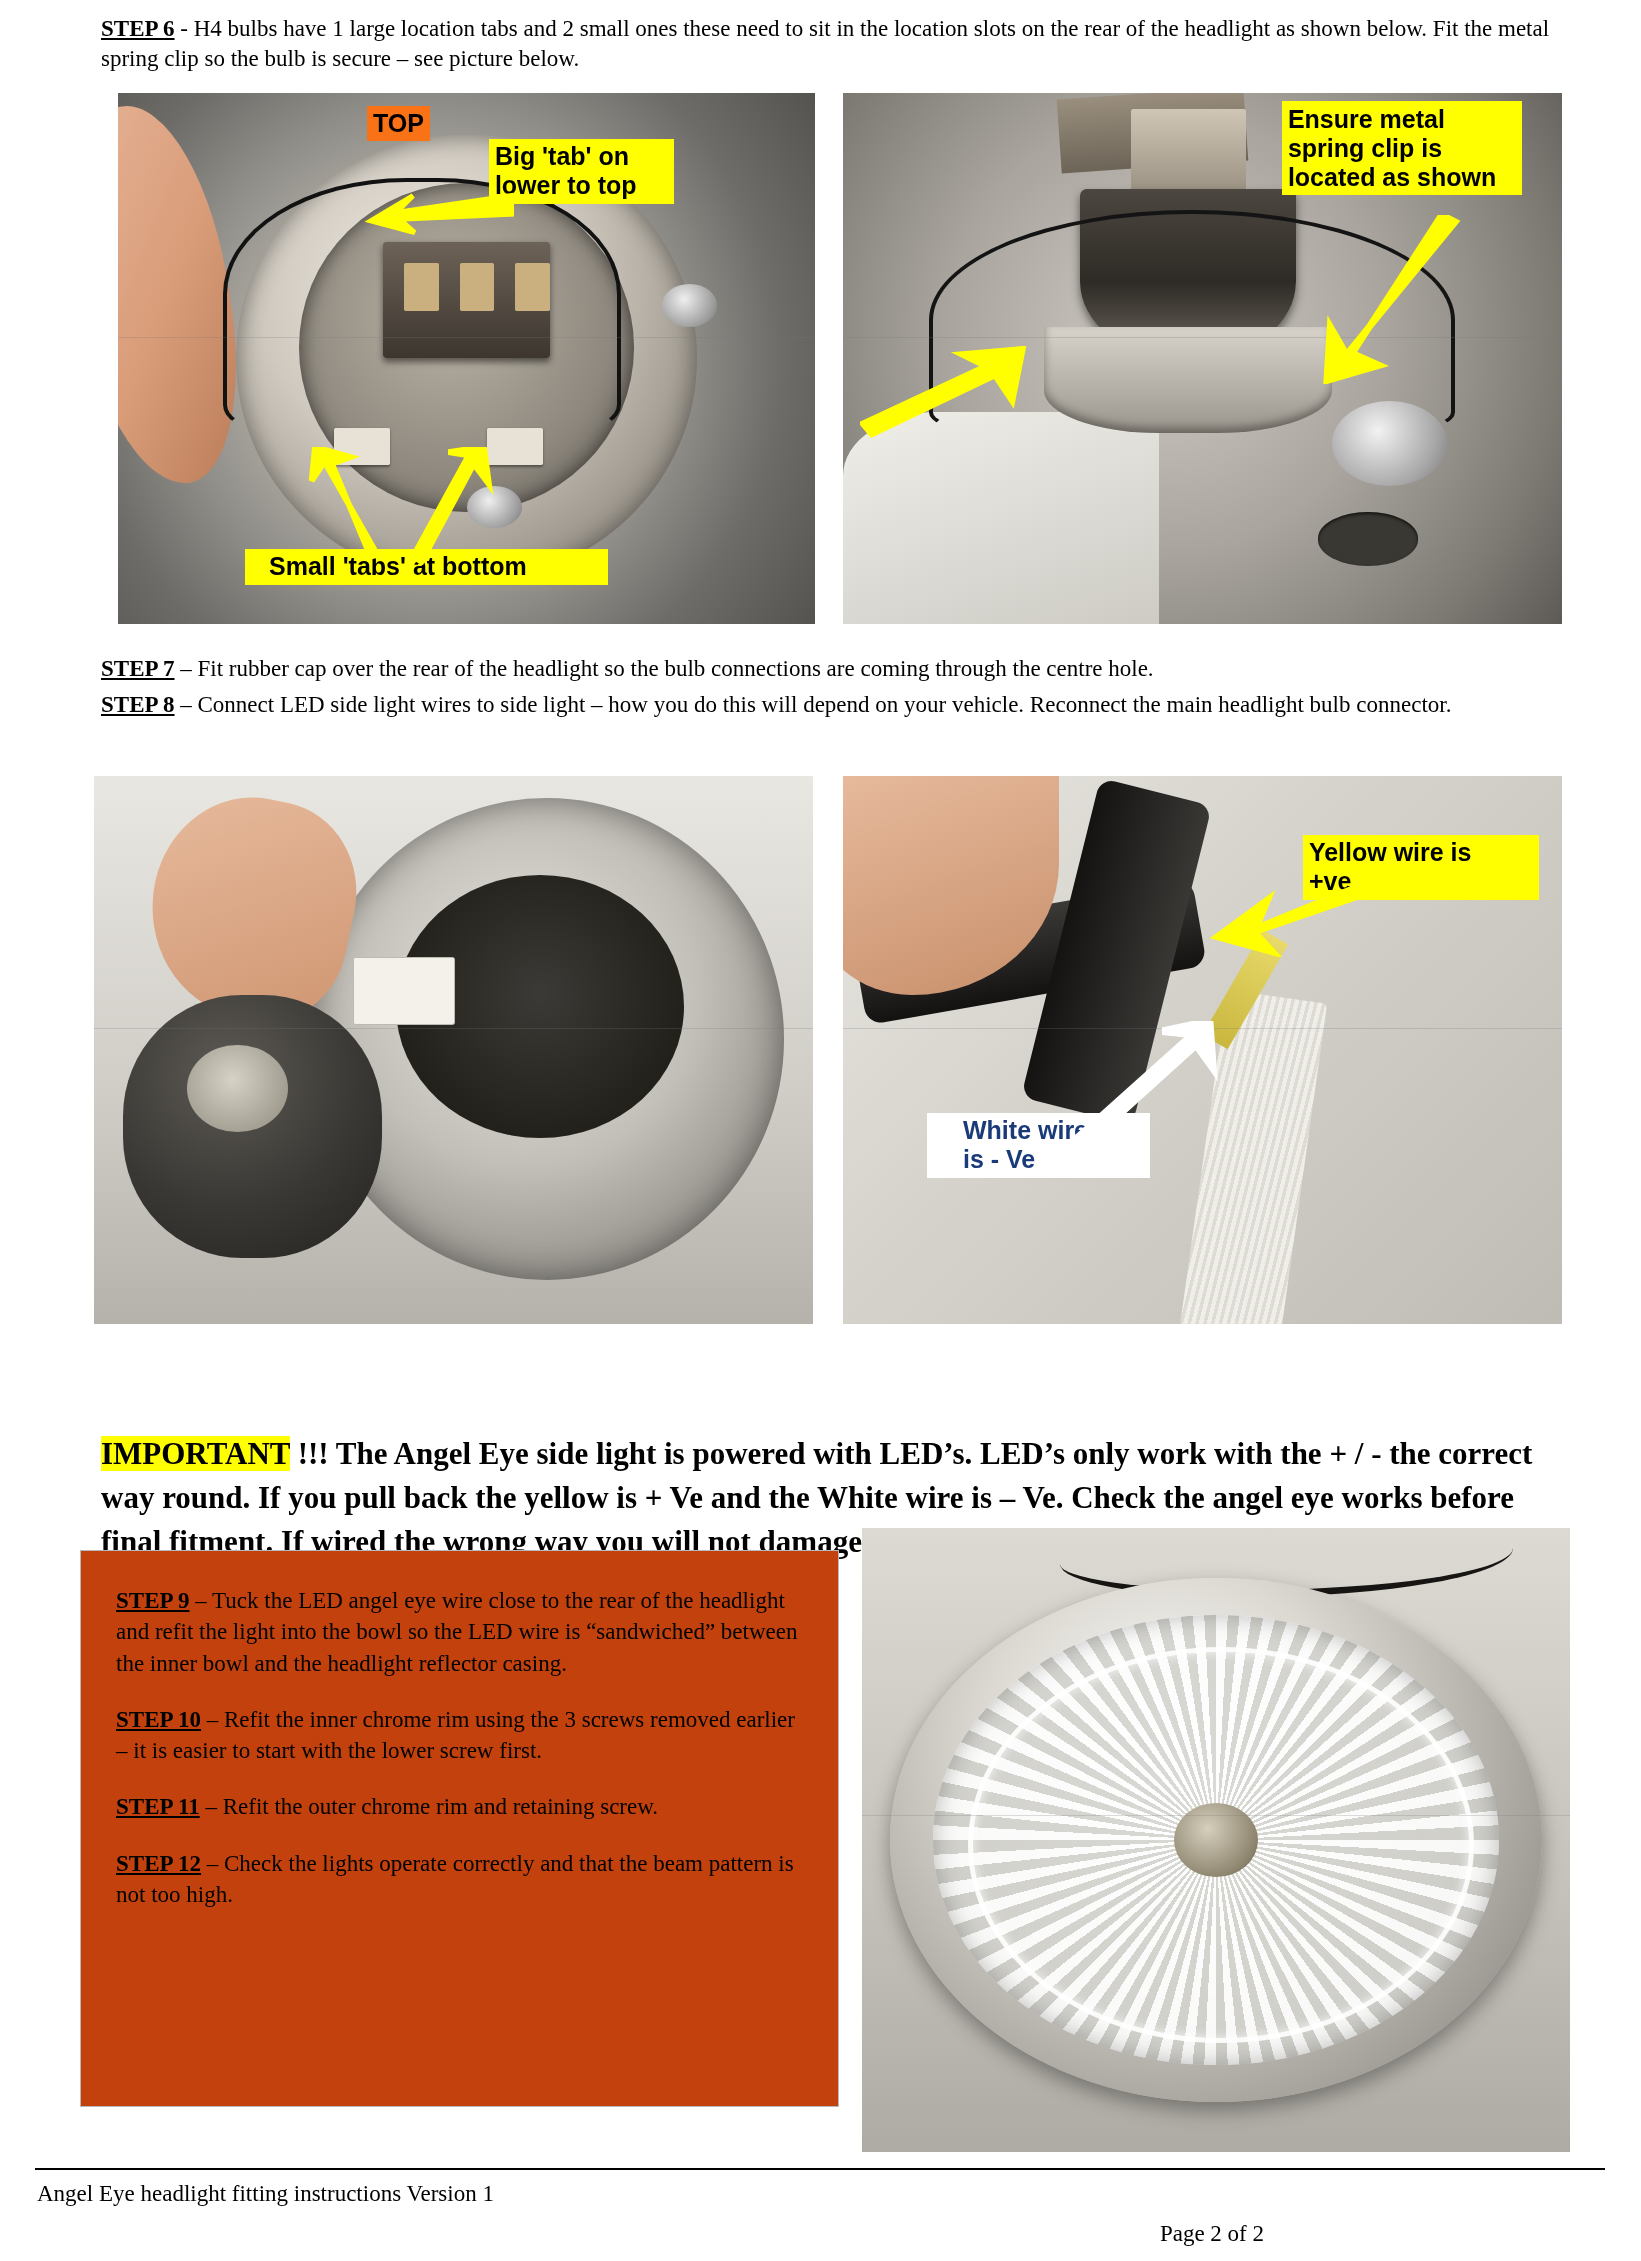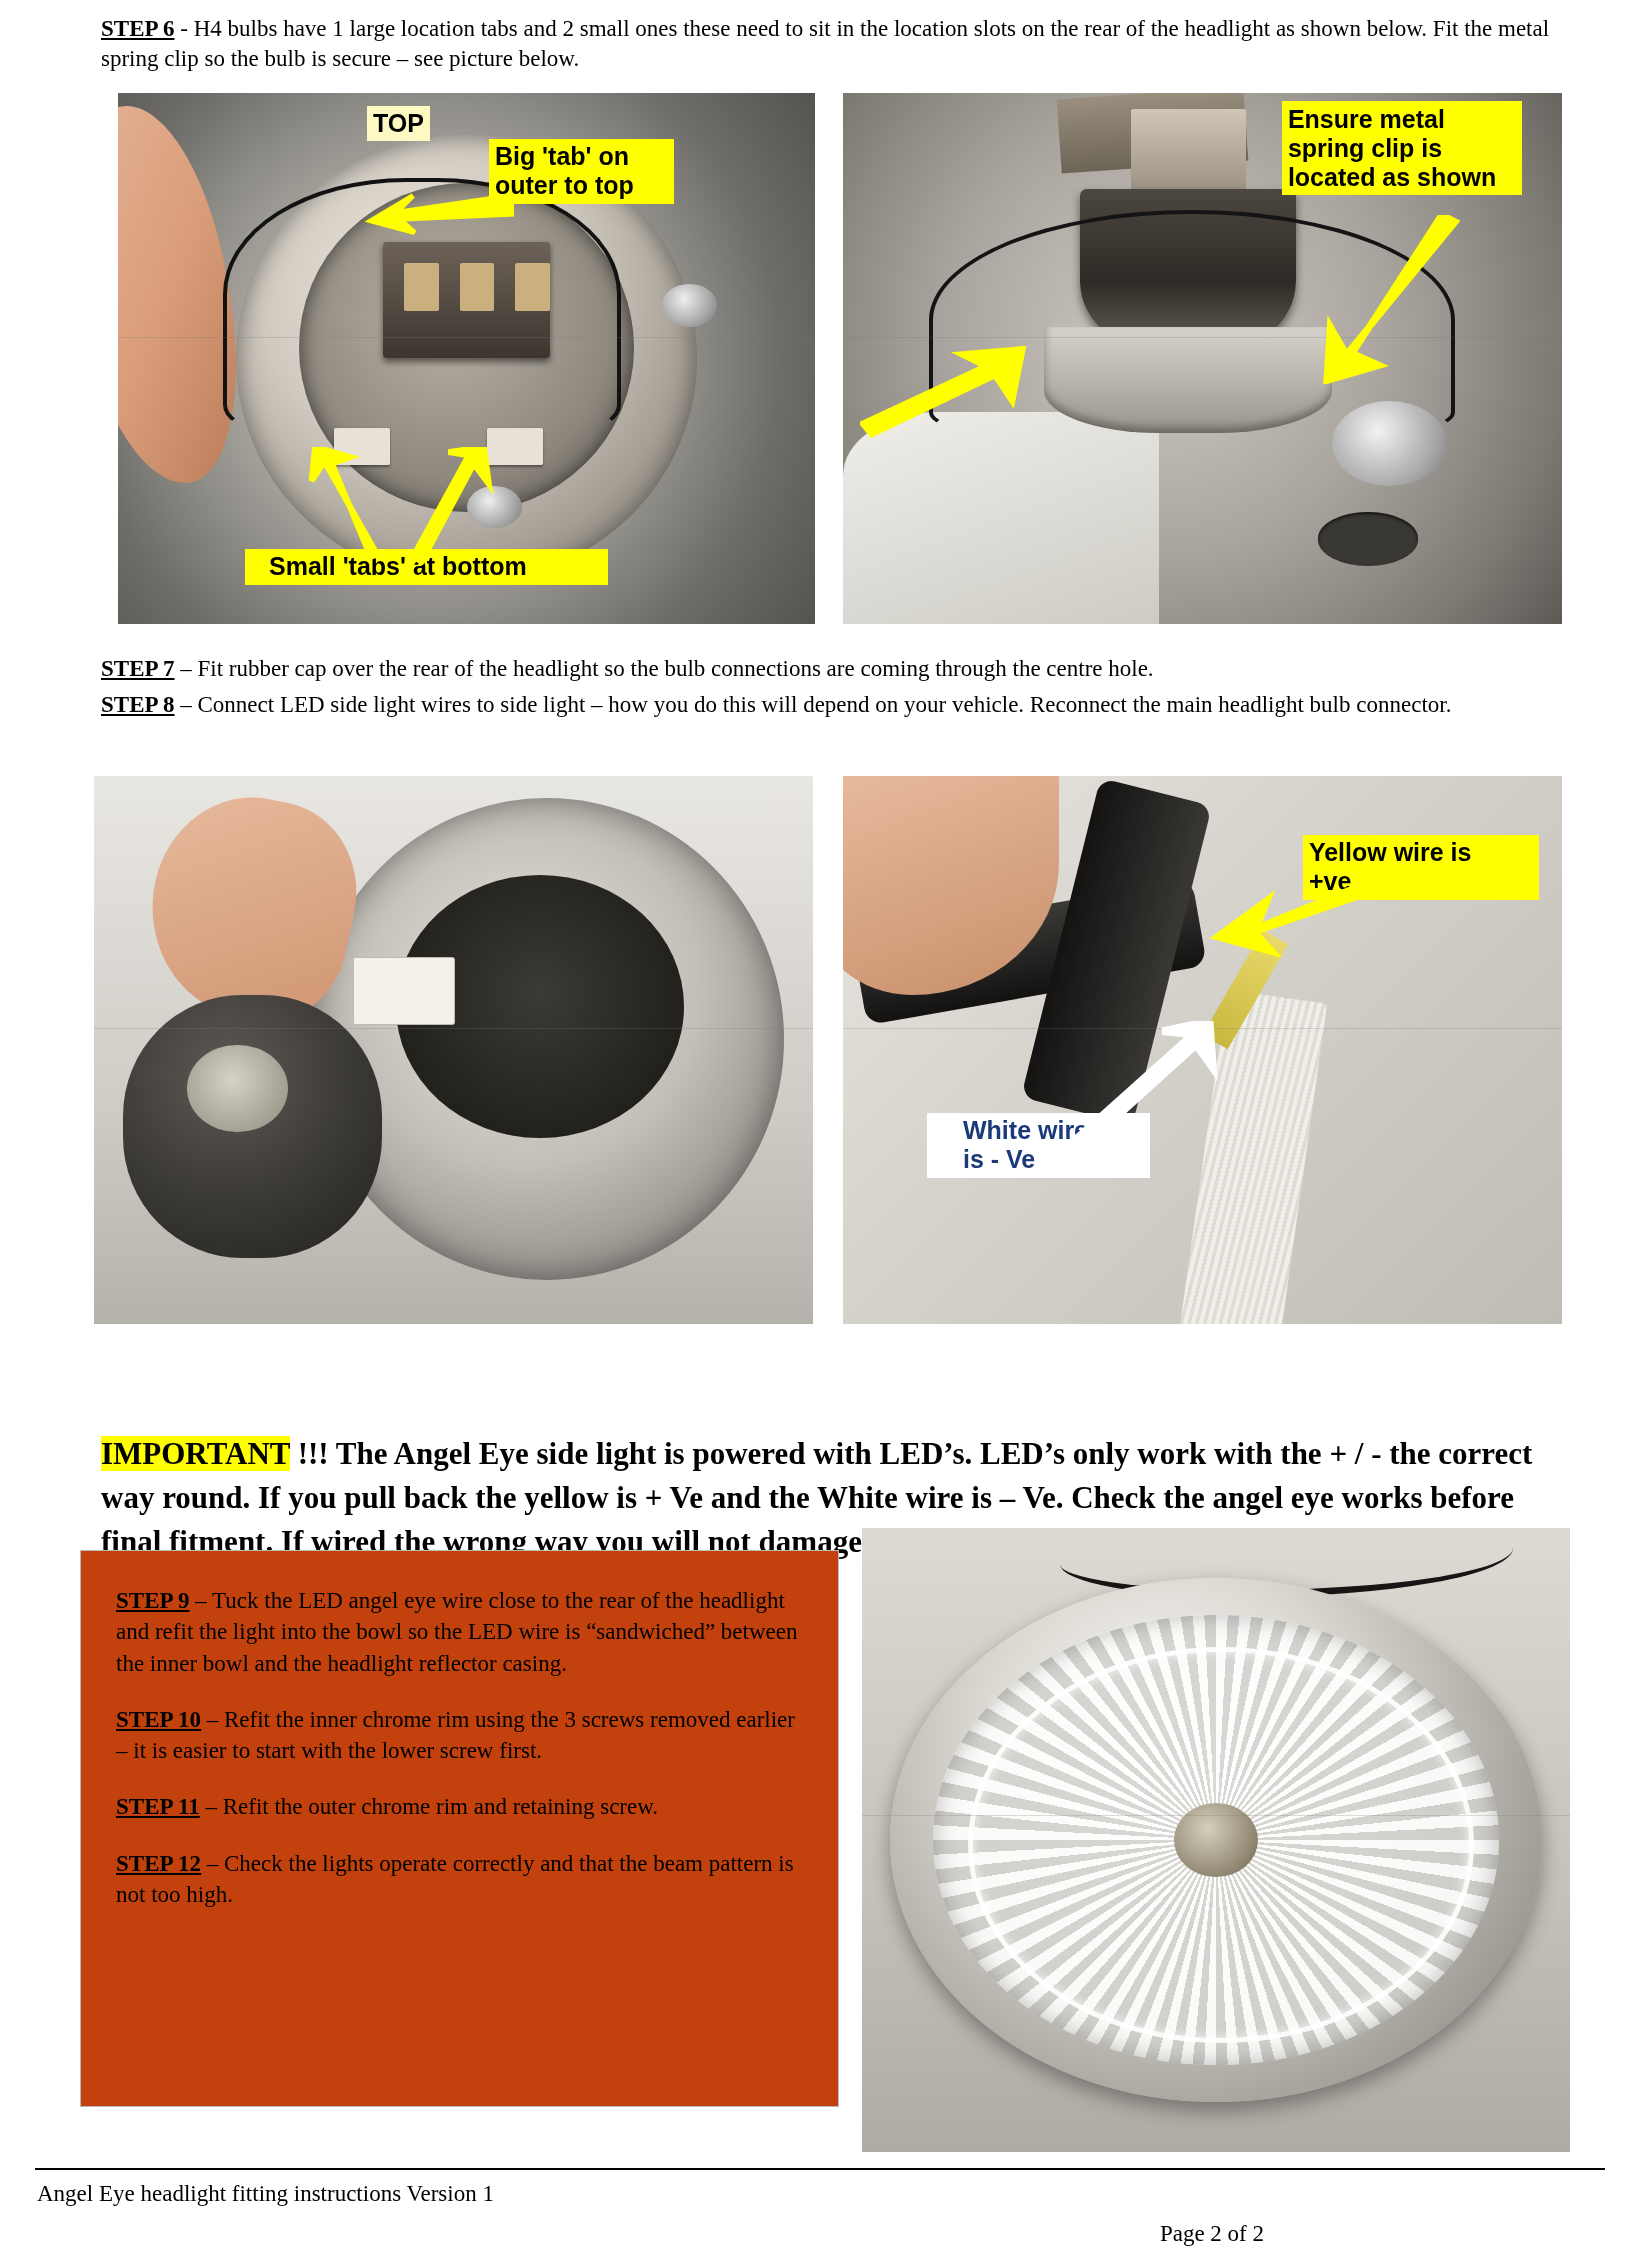--- a/index.html
+++ b/index.html
@@ -52,21 +52,21 @@
     font-size: 25px;
     line-height: 1.16;
     padding: 3.4px 5.9px;
     white-space: pre-line;
   }
   .callout.white {
     background: #ffffff;
     color: #1a3a7a;
   }
   .callout.green {
-    background: #fef9c3;
+    background: #f97316;
     color: #000;
   }
   .arrow { position: absolute; }
 
   
   .important {
     position: absolute;
     font-family: Liberation Serif, serif;
     font-weight: bold;
     font-size: 31px;
@@ -235,21 +235,21 @@
     <div class="p1-contact" style="left:57%; top:32%; width:5%; height:9%;"></div>
     <div class="p1-clip"></div>
     <div class="p1-tabL"></div>
     <div class="p1-tabR"></div>
     <div class="p1-screw" style="left:50%; top:74%;"></div>
     <div class="p1-screw" style="left:78%; top:36%;"></div>
     <div class="sep-line" style="left:0; top:46%; width:100%;"></div>
 
     <div class="callout green" style="left:249px; top:12.7px;">TOP</div>
     <div class="callout" style="left:371px; top:46px; width:173px;">Big 'tab' on
-outer to top</div>
+lower to top</div>
     <div class="callout" style="left:127px; top:456px; width:333px;padding-left:24px;">Small 'tabs' at bottom</div>
 
     <svg class="arrow" style="left:194px; top:84px; width:202px; height:76px;" viewBox="0 0 240 90">
       <polygon points="236,22 100,42 120,22 70,52 122,66 104,50 238,44" fill="#ffff00" stroke="#ffff00" stroke-width="6"></polygon>
     </svg>
     <svg class="arrow" style="left:160px; top:354px; width:101px; height:118px;" viewBox="0 0 120 140">
       <polygon points="110,130 60,10 40,40 44,0 86,12 58,22 118,128" fill="#ffff00" stroke="#ffff00" stroke-width="7"></polygon>
     </svg>
     <svg class="arrow" style="left:278px; top:354px; width:110px; height:118px;" viewBox="0 0 130 140">
       <polygon points="20,130 86,10 62,6 104,0 110,44 92,20 30,136" fill="#ffff00" stroke="#ffff00" stroke-width="7"></polygon>

